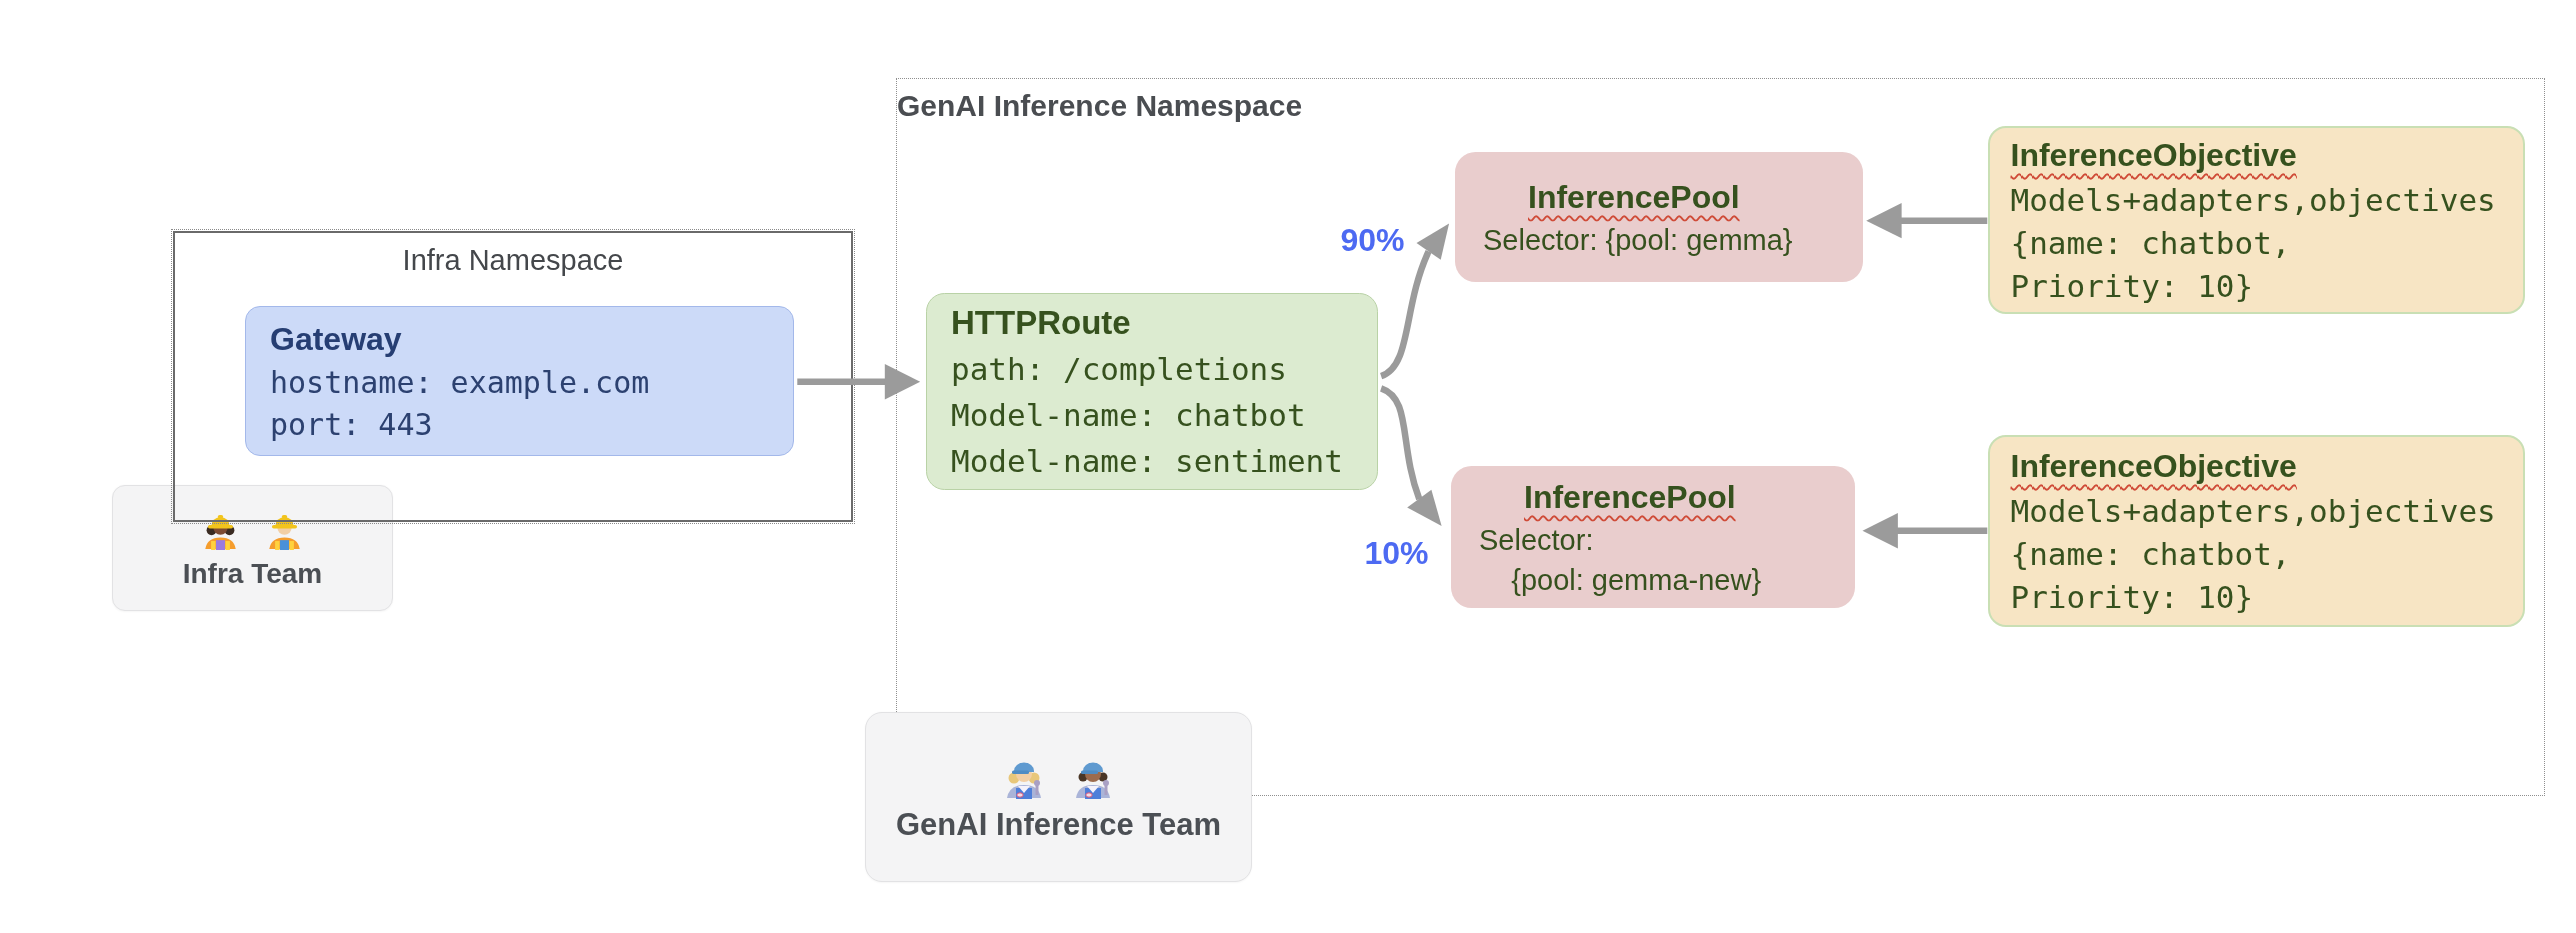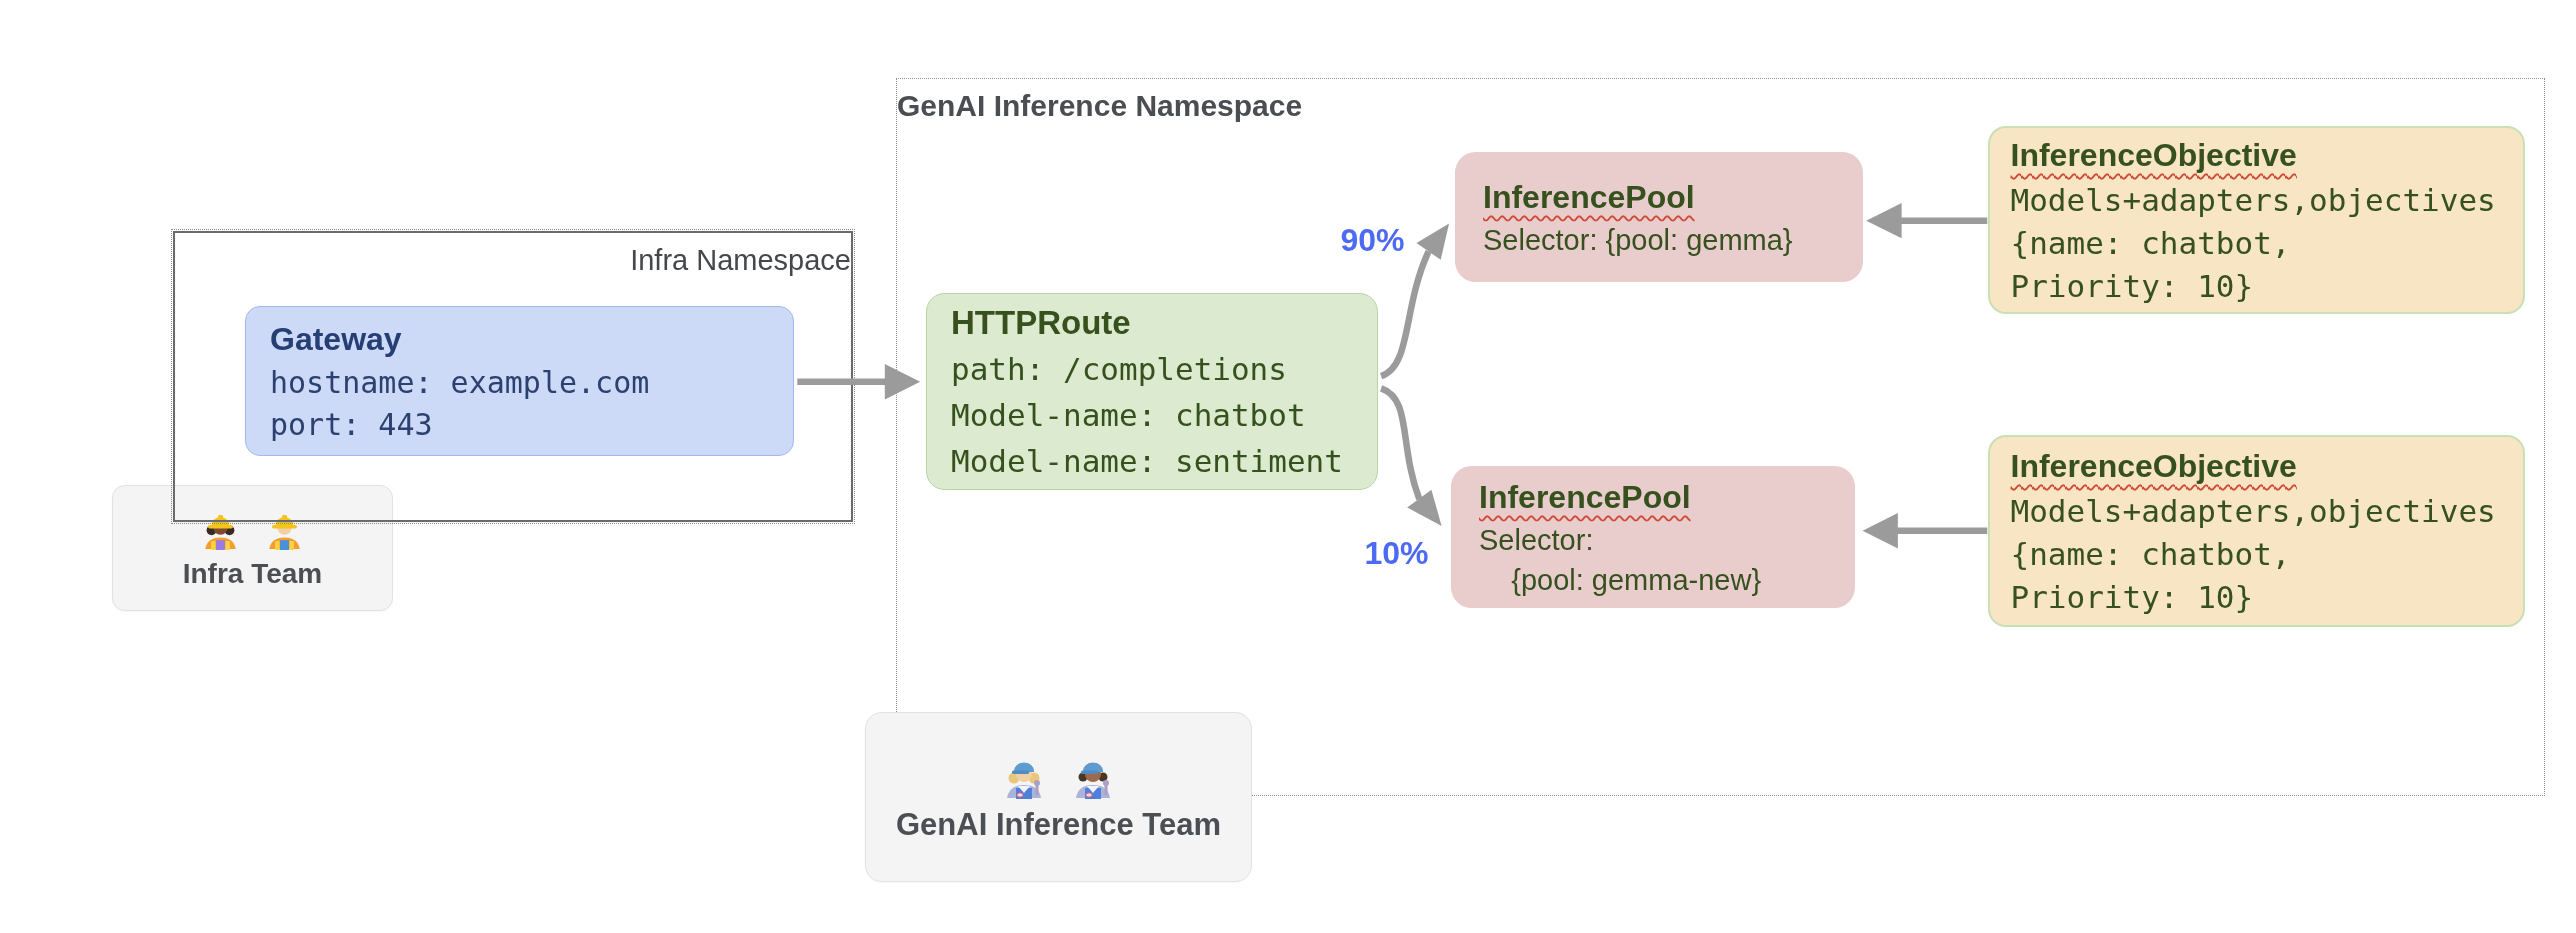--- a/index.html
+++ b/index.html
@@ -21,21 +21,21 @@
     --c-ns-dot:#8f8f8f;
     --c-squiggle:#cf4b38;
   }
   html,body{margin:0;padding:0;background:#fff;}
   body{font-family:"Liberation Sans",sans-serif;}
   .canvas{position:relative;width:2576px;height:933px;background:#fff;overflow:hidden;}
 
   
   .infra-ns{position:absolute;left:173px;top:231px;width:676px;height:287px;
     border:2.8px solid var(--c-ns-solid);outline:1.9px dotted #8a8a8a;outline-offset:1.9px;z-index:3;}
-  .infra-ns .ns-title{position:absolute;top:11.2px;left:0;width:100%;text-align:right;
+  .infra-ns .ns-title{position:absolute;top:11.2px;left:0;width:100%;text-align:center;
     font-size:29px;color:#44474b;font-weight:400;}
   .genai-ns{position:absolute;left:896px;top:78px;width:1647px;height:716px;
     border:1.9px dotted var(--c-ns-dot);z-index:1;}
   .genai-ns .ns-title{position:absolute;top:10px;left:0;width:100%;
     font-size:30px;font-weight:bold;color:#4a4d51;}
 
   
   .box{position:absolute;box-sizing:border-box;display:flex;flex-direction:column;justify-content:center;}
   .box .title{font-weight:bold;}
   .mono{font-family:"DejaVu Sans Mono",monospace;}
@@ -50,21 +50,21 @@
   .gateway .title{font-size:32px;line-height:45px;color:#263e73;}
   .gateway .line{font-size:30px;line-height:42px;}
 
   .httproute{left:926px;top:293px;width:452px;height:197px;border-radius:18.6px;
     background:var(--c-route-fill);border:1.9px solid var(--c-route-border);
     padding-left:24px;color:var(--c-green-text);z-index:2;}
   .httproute .title{font-size:33px;line-height:47px;}
   .httproute .line{font-size:31px;line-height:46px;}
 
   .pool{background:var(--c-pool-fill);border-radius:20.5px;color:var(--c-green-text);z-index:2;}
-  .pool .title{font-size:32px;line-height:45px;}
+  .pool .title{font-size:32px;line-height:45px;margin-left:45px;}
   .pool .line{font-size:29px;line-height:40px;}
   .pool-top{left:1455px;top:152px;width:408px;height:130px;padding-left:28px;}
   .pool-bottom{left:1451px;top:466px;width:404px;height:142px;padding-left:28px;}
 
   .objective{background:var(--c-obj-fill);border:2.8px solid var(--c-obj-border);
     border-radius:18px;color:var(--c-green-text);padding-left:20.5px;z-index:2;}
   .objective .title{font-size:32px;line-height:47px;}
   .objective .line{font-size:31px;line-height:43px;}
   .obj-top{left:1988px;top:126px;width:537px;height:188px;}
   .obj-bottom{left:1988px;top:435px;width:537px;height:192px;}

